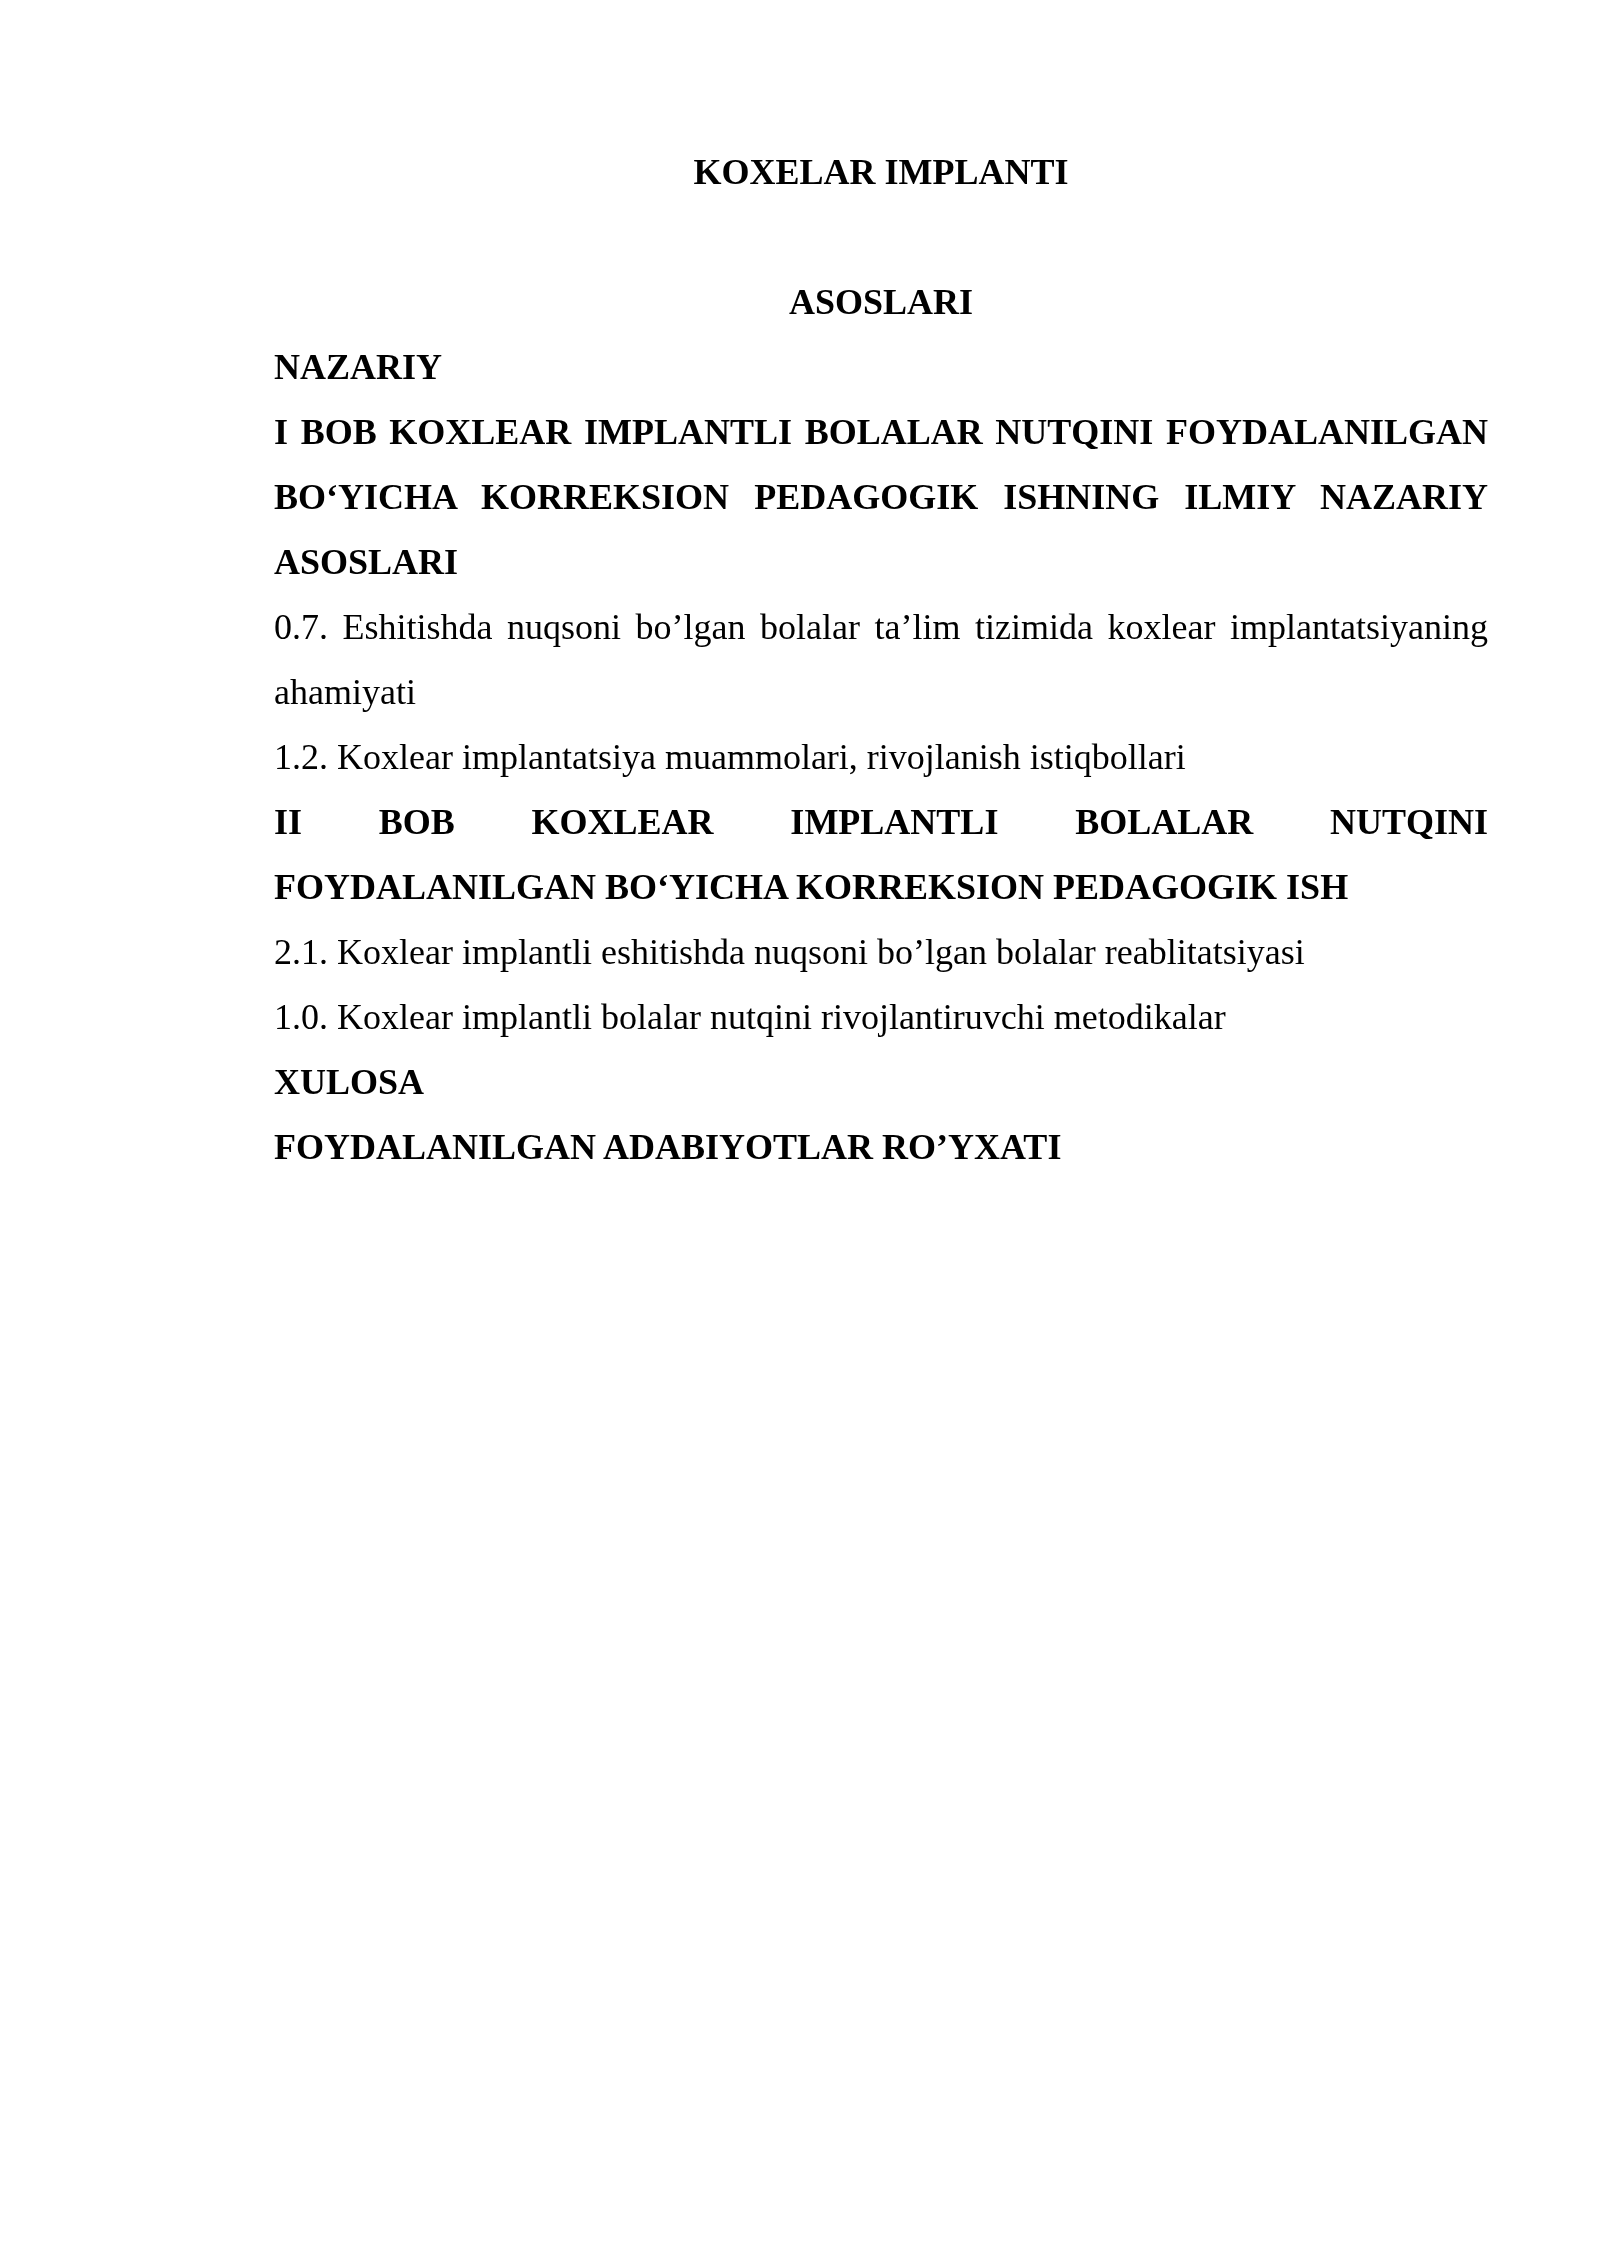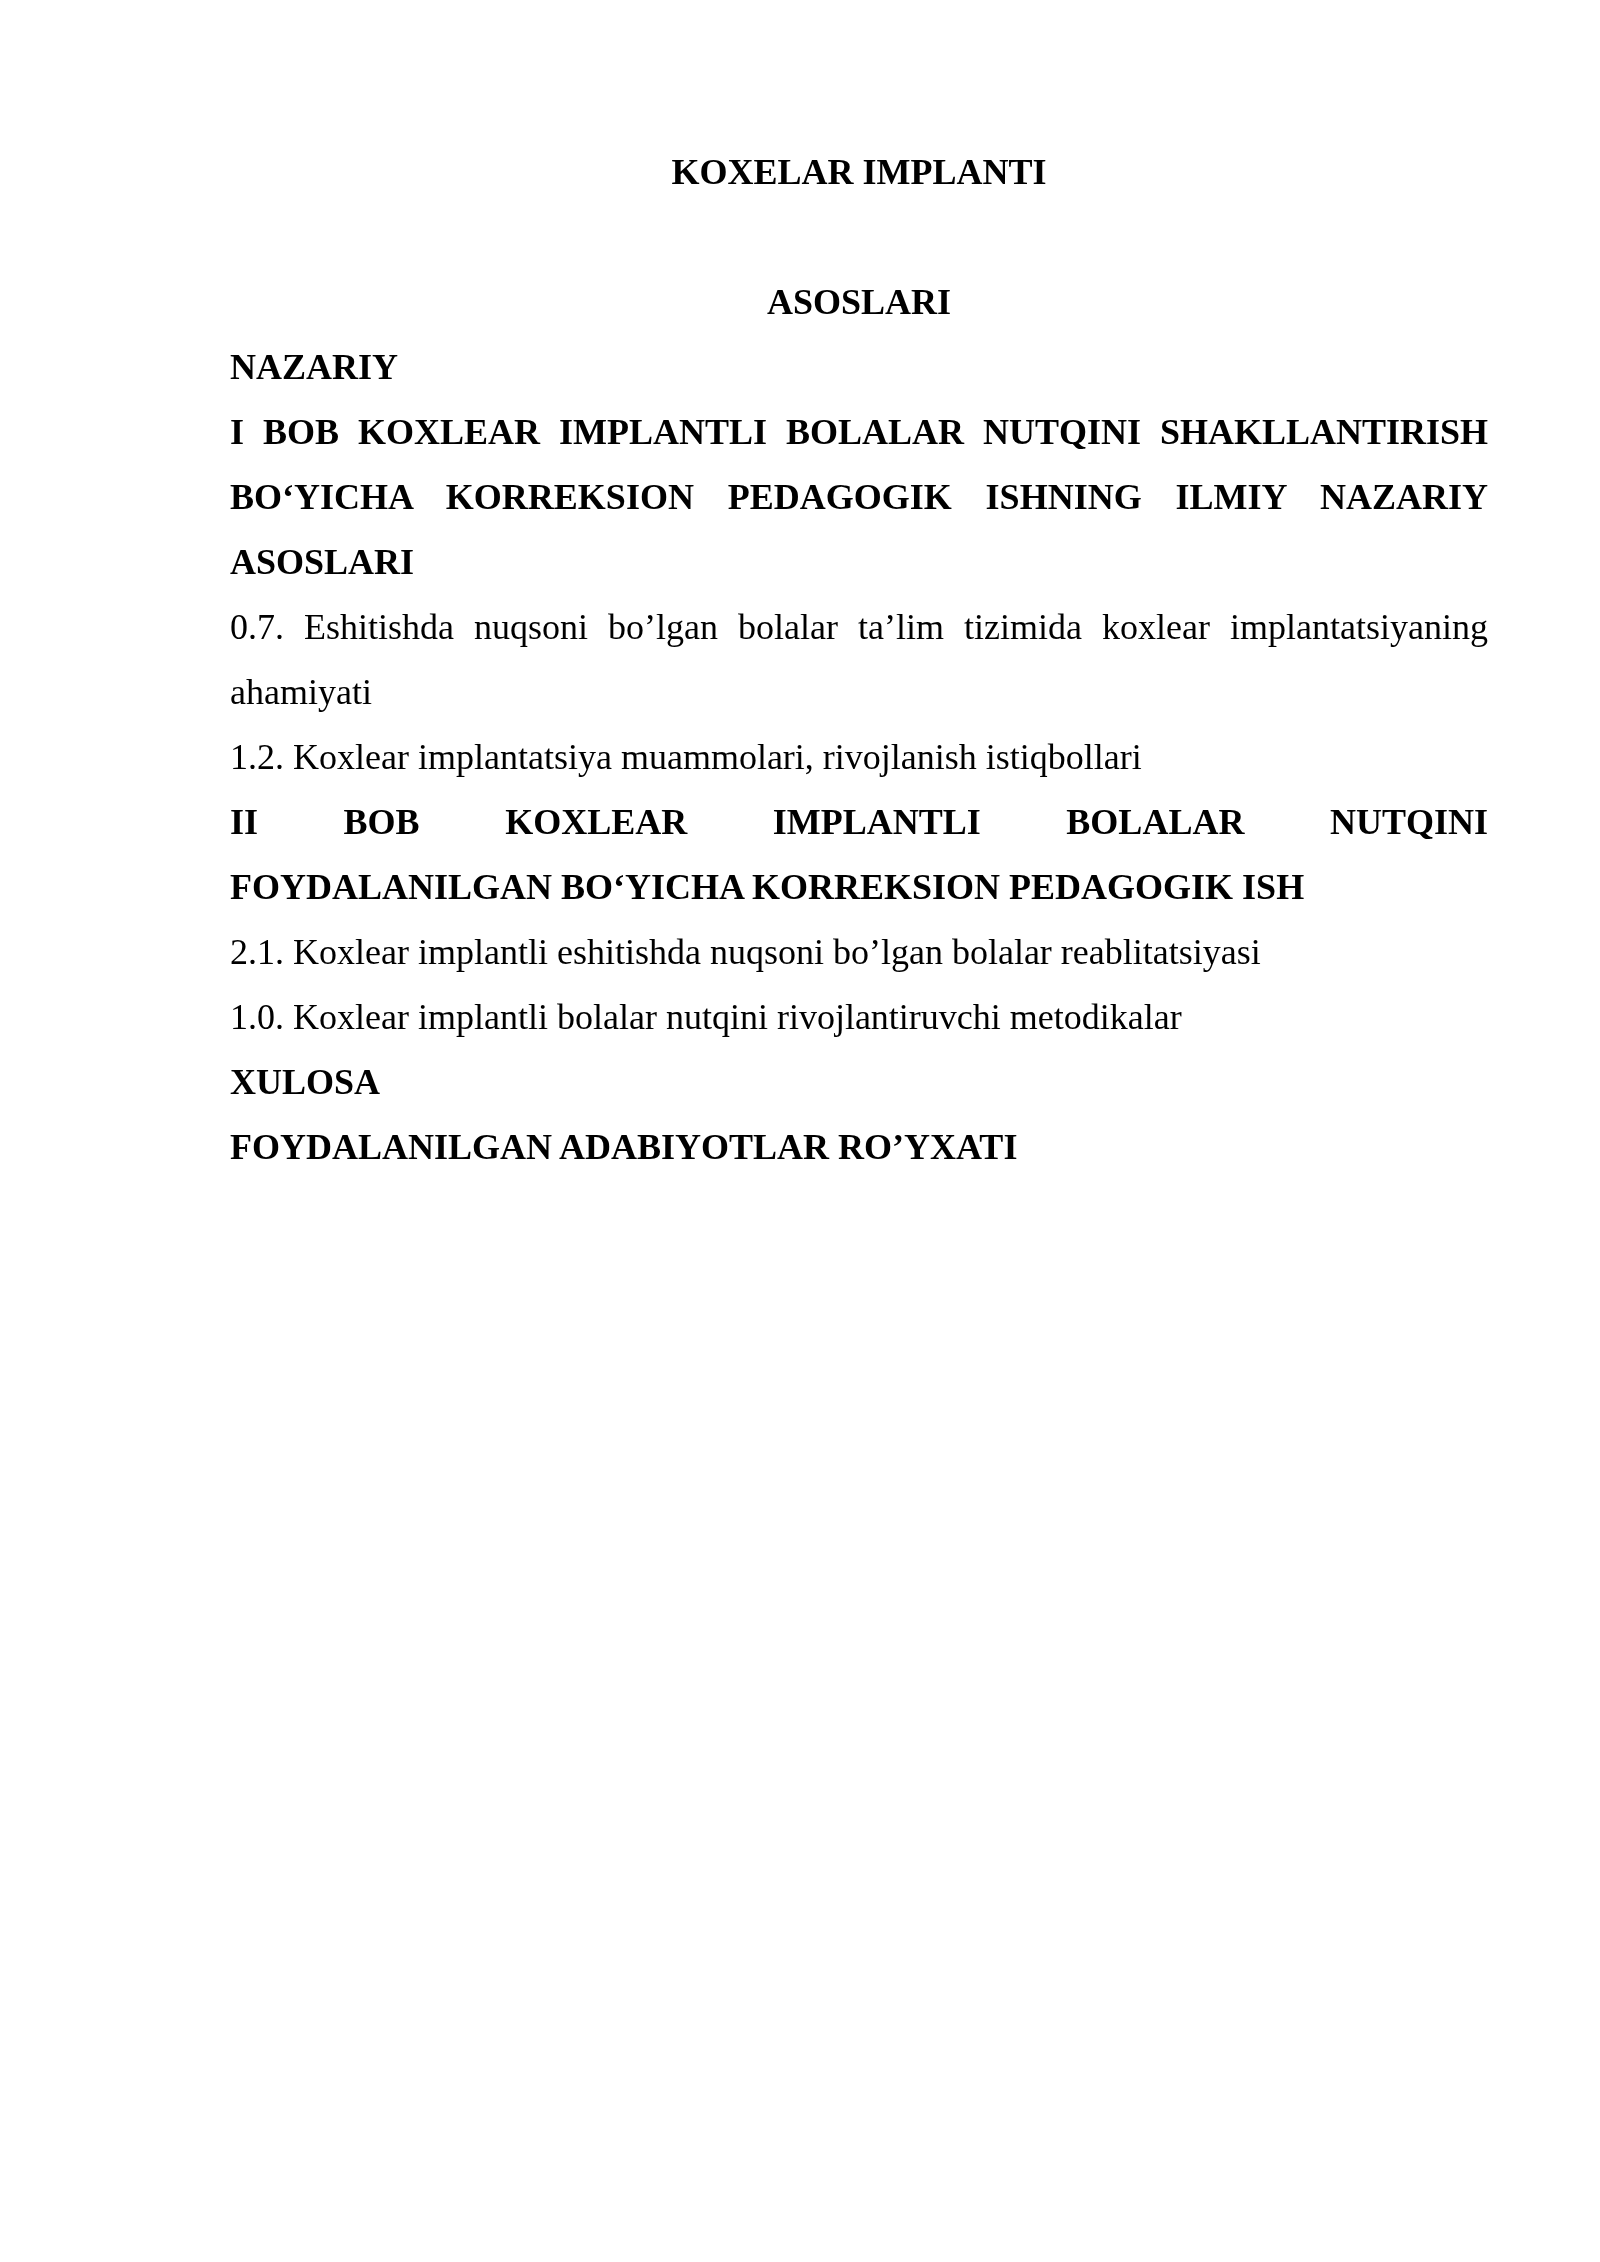--- a/index.html
+++ b/index.html
@@ -15,20 +15,21 @@
     box-sizing: border-box;
     padding: 140px 112px 0 230px;
     font-family: "Liberation Serif", "DejaVu Serif", serif;
     font-size: 36px;
     color: #000000;
   }
   .line {
     height: 65px;
     line-height: 65px;
     text-align: left;
+    margin-left: 44px;
   }
   .line.bold { font-weight: bold; }
   .line.center { text-align: center; }
   .line.jfull {
     text-align: justify;
     text-align-last: justify;
   }
   .spacer {
     height: 65px;
   }
@@ -39,21 +40,21 @@
 <div class="page">
 
   <div class="line bold center">KOXELAR IMPLANTI</div>
 
   <div class="spacer"></div>
 
   <div class="line bold center">ASOSLARI</div>
 
   <div class="line bold">NAZARIY</div>
 
-  <div class="line bold jfull">I BOB KOXLEAR IMPLANTLI BOLALAR NUTQINI SHAKLLANTIRISH</div>
+  <div class="line bold jfull">I BOB KOXLEAR IMPLANTLI BOLALAR NUTQINI FOYDALANILGAN</div>
 
   <div class="line bold jfull">BO‘YICHA  KORREKSION  PEDAGOGIK  ISHNING  ILMIY  NAZARIY</div>
 
   <div class="line bold">ASOSLARI</div>
 
   <div class="line jfull">0.7. Eshitishda nuqsoni bo’lgan bolalar ta’lim tizimida koxlear implantatsiyaning</div>
 
   <div class="line">ahamiyati</div>
 
   <div class="line">1.2. Koxlear implantatsiya muammolari, rivojlanish istiqbollari</div>

